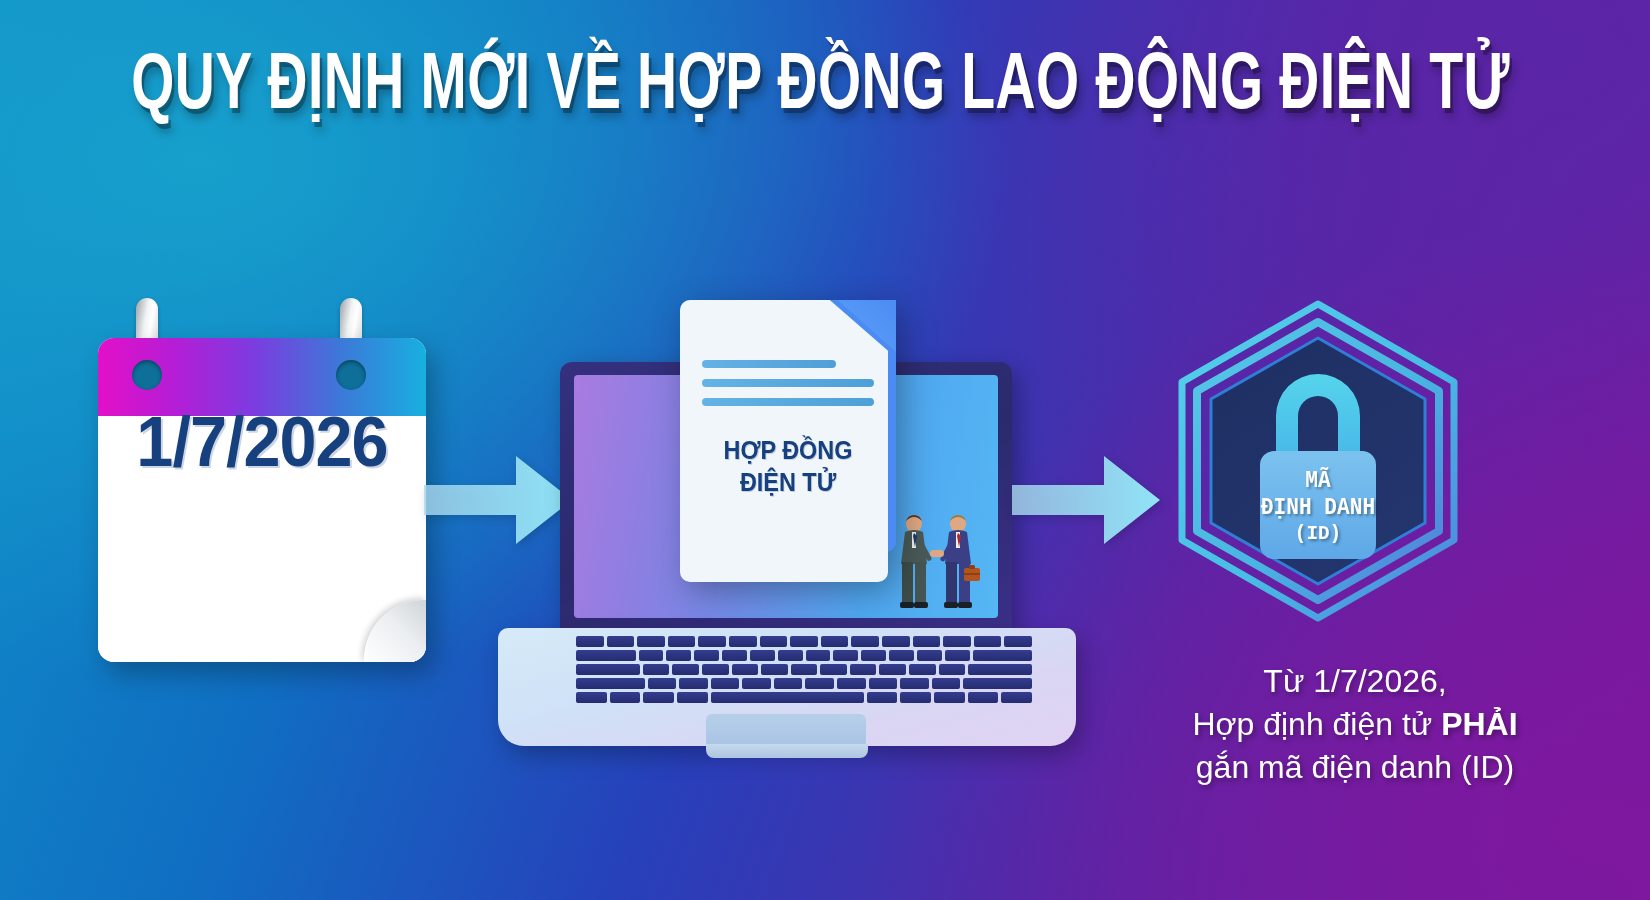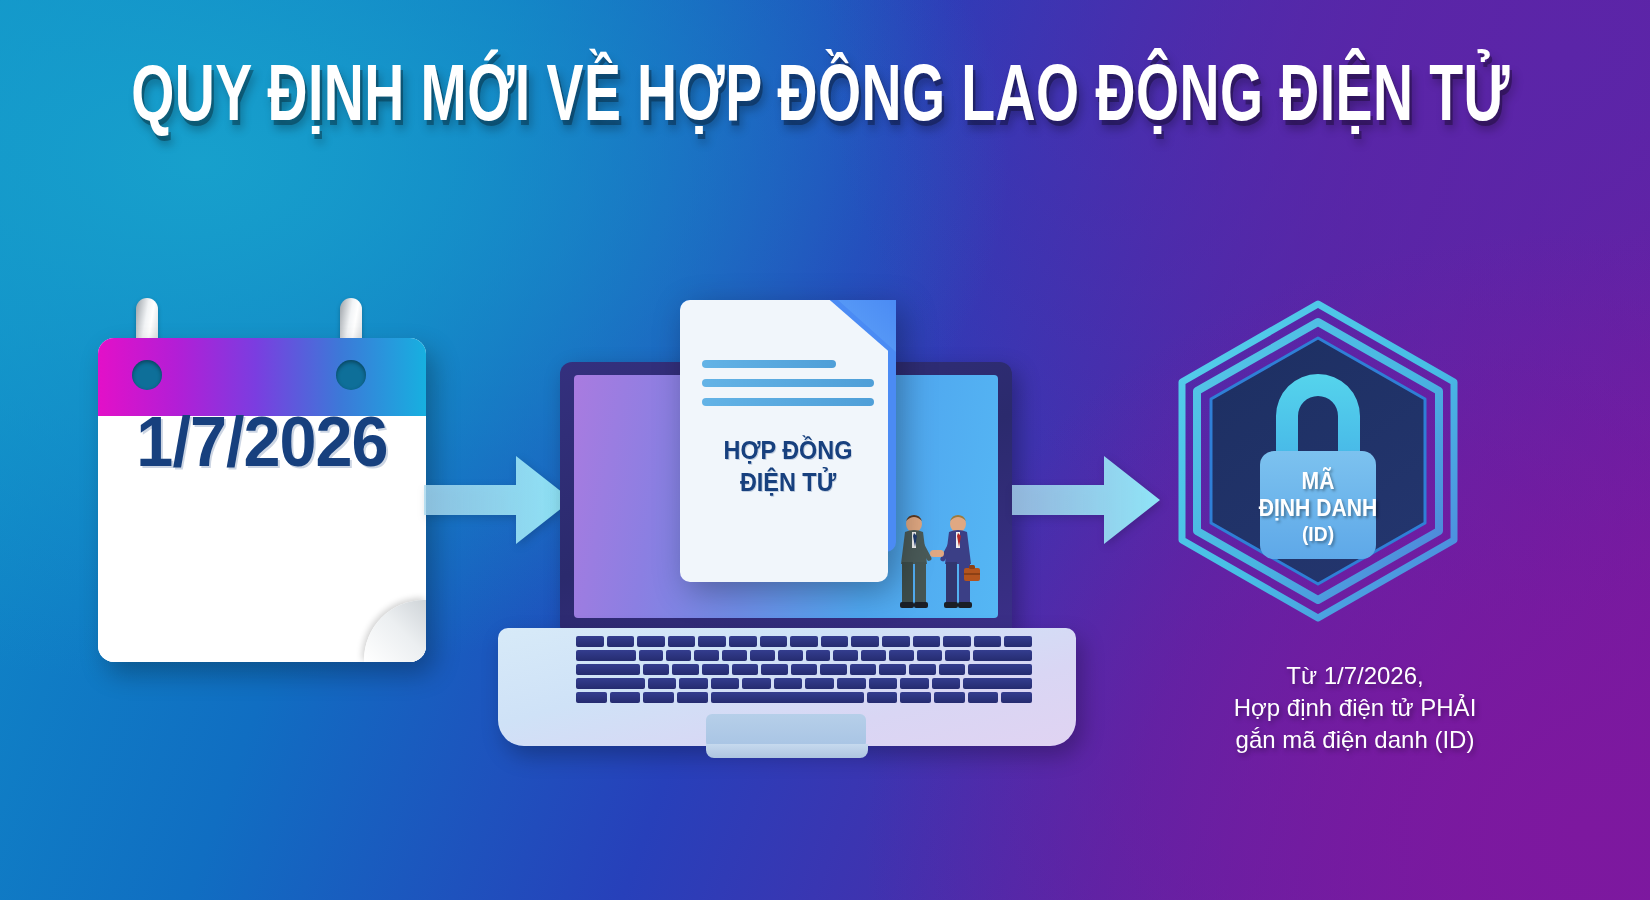--- a/index.html
+++ b/index.html
@@ -16,21 +16,21 @@
     background:
       radial-gradient(ellipse 1400px 900px at 12% 18%, #17a0cc 0%, rgba(23,160,204,0) 58%),
       radial-gradient(ellipse 1200px 1000px at 96% 92%, #7d189f 0%, rgba(125,24,159,0) 60%),
       radial-gradient(ellipse 1200px 900px at 95% 6%, #5b25a8 0%, rgba(91,37,168,0) 62%),
       linear-gradient(110deg, #0f8fc9 0%, #106ec2 26%, #2740ba 48%, #5427a6 72%, #7b189e 100%);
   }
 
   
   .title-wrap {
     position: absolute;
-    top: 52px;
+    top: 40px;
     left: 0;
     width: 1454px;
     text-align: center;
   }
   .title {
     display: inline-block;
     color: #ffffff;
     font-size: 66px;
     line-height: 1;
     font-weight: 700;
@@ -268,20 +268,21 @@
     height: 112px;
   }
 
   
   .badge {
     position: absolute;
     left: 1158px;
     top: 296px;
     width: 320px;
     height: 330px;
+    font-family: Liberation Mono, monospace;
   }
   .badge-label {
     position: absolute;
     left: 0; right: 0;
     top: 172px;
     text-align: center;
     color: #ffffff;
     font-weight: 700;
     font-size: 23px;
     line-height: 1.18;
@@ -292,25 +293,25 @@
   .badge-label .sm { font-size: 21px; }
 
   
   .caption {
     position: absolute;
     left: 1110px;
     top: 660px;
     width: 490px;
     text-align: center;
     color: #ffffff;
-    font-size: 24px;
+    font-size: 32px;
     line-height: 1.34;
     text-shadow: 2px 3px 5px rgba(0,0,0,0.35);
   }
-  .caption b { font-weight: 400; }
+  .caption b { font-weight: 700; }
 </style>
 </head>
 <body>
 
 <div id="stage">
 
   <div class="title-wrap">
     <div class="title">QUY ĐỊNH MỚI VỀ HỢP ĐỒNG LAO ĐỘNG ĐIỆN TỬ</div>
   </div>
 

